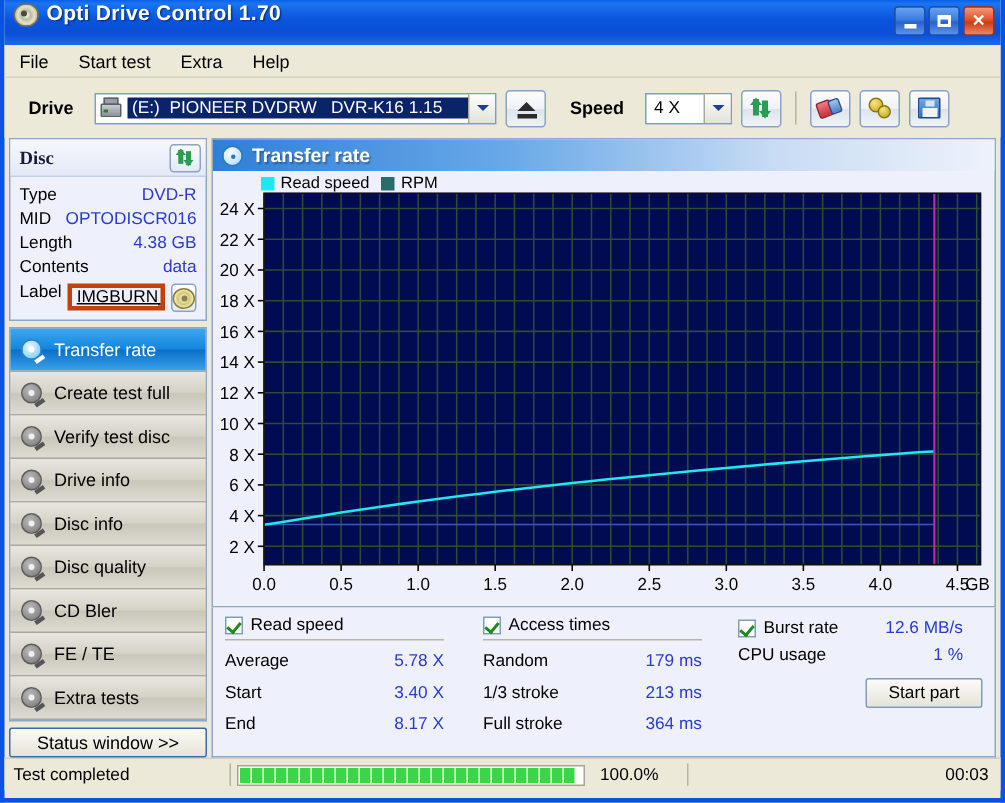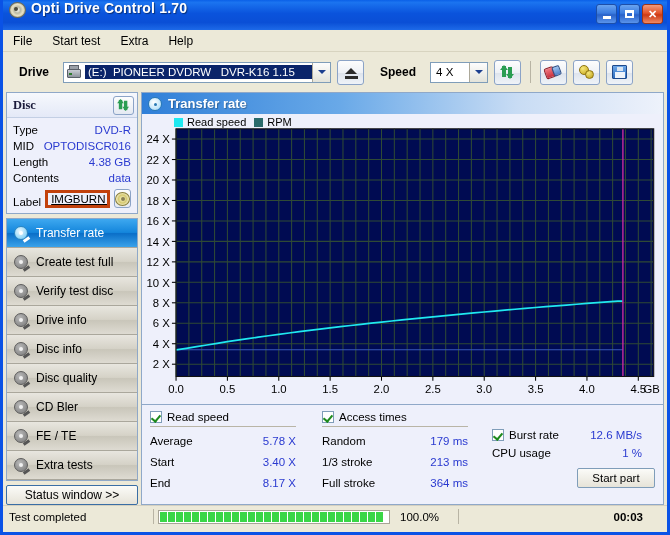--- a/index.html
+++ b/index.html
@@ -138,21 +138,21 @@
   }
   .panel-title{font-size:12.5px;font-weight:bold;color:#1a1a3a;font-family:"Liberation Serif",serif;}
   .mini-btn{
     width:21px;height:19px;box-sizing:border-box;border:1px solid #8ba3c7;border-radius:3px;
     background:linear-gradient(to bottom,#fdfdfd,#e4e9f2);
     display:flex;align-items:center;justify-content:center;
   }
   .disc-rows{padding:4px 6px 5px 6px;}
   .drow{display:flex;justify-content:space-between;font-size:11.5px;line-height:16px;color:#000;}
   .drow .v{color:#2a3ad0;}
-  .label-row{display:flex;align-items:flex-end;gap:4px;margin-top:3px;}
+  .label-row{display:flex;align-items:flex-start;gap:4px;margin-top:3px;}
   .label-row .k{font-size:11.5px;color:#000;}
   .label-input{
     flex:1 1 auto;height:18px;box-sizing:border-box;border:3px solid #c2410c;background:#eef0fb;
     font-size:11.5px;color:#000;padding:1px 3px;display:flex;align-items:center;overflow:hidden;
     white-space:nowrap;
     text-decoration:underline;
   }
   .disc-btn-g{width:15px;height:14px;border-radius:50%;
     background:radial-gradient(circle at 50% 50%,#ffffff 0%,#efe7a8 20%,#d4c872 45%,#f2ecbe 70%,#b5a94e 100%);
     border:1px solid #8a7f3a;box-sizing:border-box;position:relative;}
@@ -204,21 +204,21 @@
   .legend .sw{width:9px;height:9px;display:inline-block;}
   .plot-wrap{position:absolute;left:0;top:0;right:0;bottom:0;}
   
   .stats{
     border:1px solid #8fa8c8;border-top:none;background:#eef0fb;box-sizing:border-box;
     height:100px;display:flex;padding:6px 8px 0 8px;gap:0;
   }
   .col{display:flex;flex-direction:column;}
   .col.c1{width:172px;}
   .col.c2{width:170px;}
-  .col.c3{flex:1 1 auto;justify-content:center;}
+  .col.c3{flex:1 1 auto;}
   .col-head{display:flex;align-items:center;gap:5px;padding-bottom:2px;}
   .chk{
     width:12px;height:12px;box-sizing:border-box;border:1px solid #7f9db9;background:#fff;
     position:relative;flex:0 0 auto;
   }
   .chk:after{
     content:"";position:absolute;left:2px;top:1px;width:4px;height:7px;
     border:solid #1d8a1d;border-width:0 2px 2px 0;transform:rotate(40deg);
   }
   .col-head .t{font-size:11.5px;color:#000;}
@@ -242,21 +242,21 @@
   }
   .sb-cell{padding:0 6px;height:100%;display:flex;align-items:center;}
   .sb-sep{width:1px;height:15px;background:#b8b4a4;}
   .progress{
     flex:0 0 auto;width:232px;height:14px;box-sizing:border-box;
     border:1px solid #a8a496;background:#fff;margin:0 4px;
     display:flex;align-items:center;gap:1px;padding:1px;overflow:hidden;
   }
   .pseg{width:7px;height:10px;background:#3ad646;flex:0 0 auto;}
   .sb-pct{width:52px;justify-content:flex-start;}
-  .sb-time{margin-left:auto;padding-right:24px;font-weight:bold;}
+  .sb-time{margin-left:auto;padding-right:8px;}
 </style>
 </head>
 <body>
 
 <div class="window">
 
   <div class="titlebar">
     <div class="title-icon">
       <div class="disc"></div>
         <div class="hole"></div>

